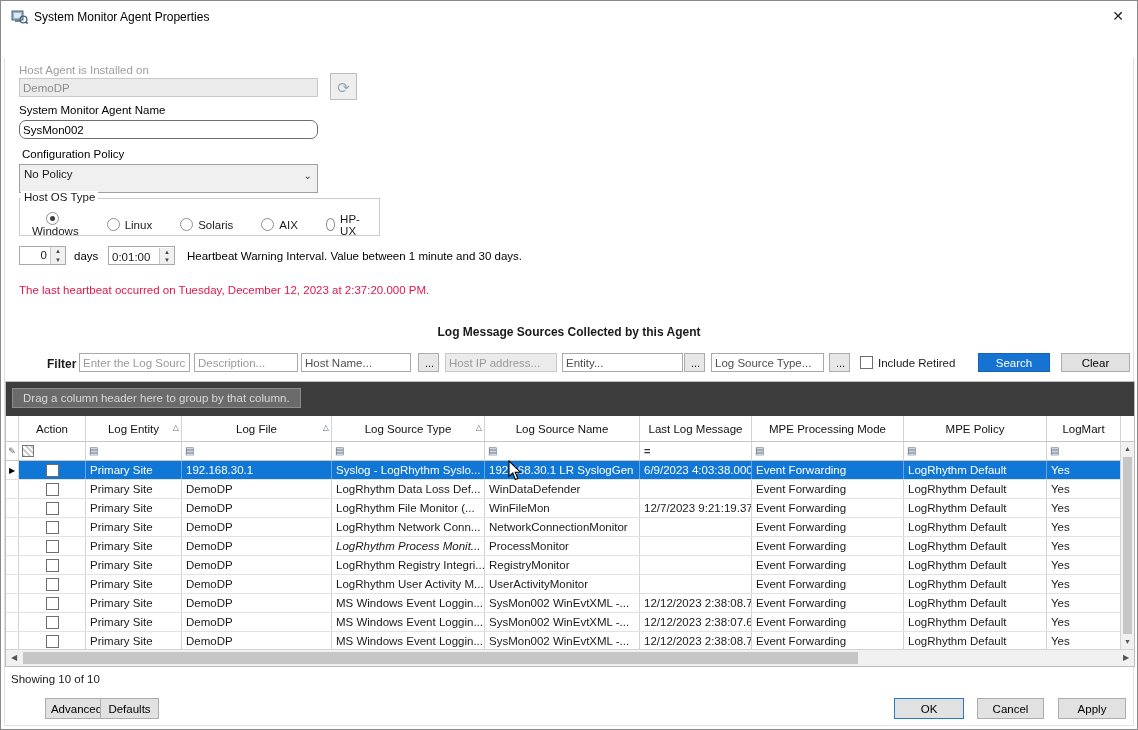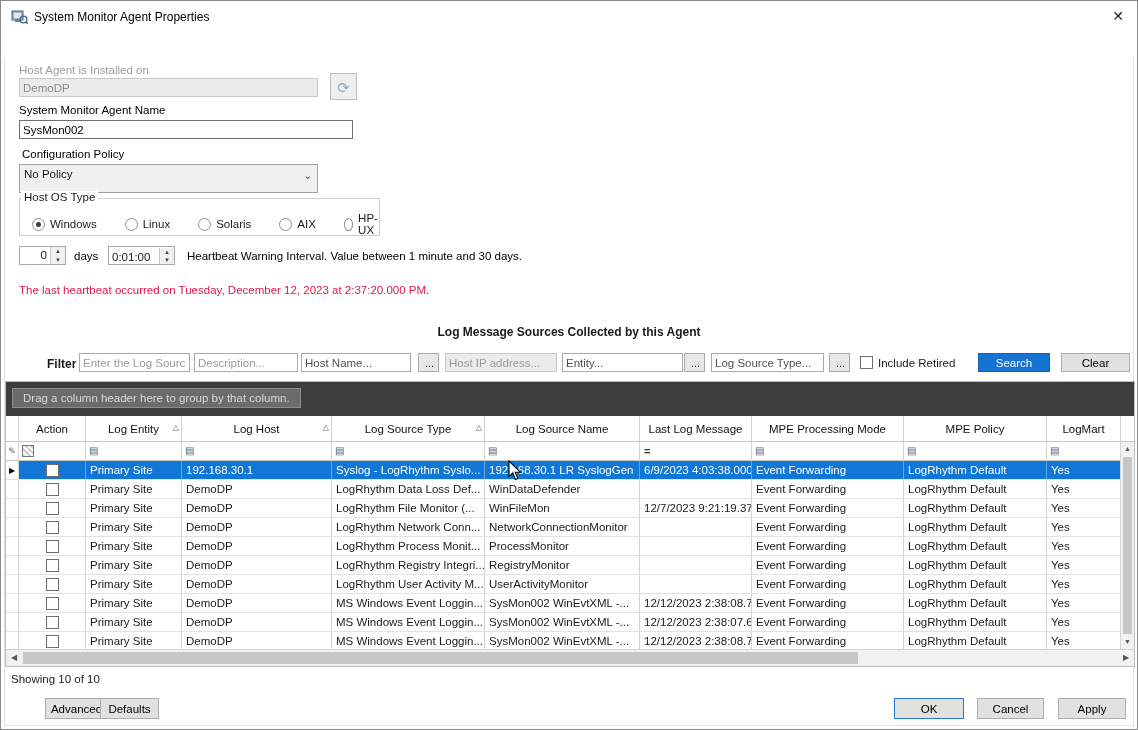--- a/index.html
+++ b/index.html
@@ -94,32 +94,32 @@
     <span class="close-btn">✕</span>
   </div>
 
   <div class="tabpage"></div>
 
   <span class="lbl disabled" style="left:18px;top:63px;">Host Agent is Installed on</span>
   <input class="tb dis" style="left: 18px; top: 77px; width: 299px;" disabled="" value="DemoDP">
   <button class="iconbtn" style="left:329px;top:72px;">⟳</button>
 
   <span class="lbl" style="left:18px;top:103px;">System Monitor Agent Name</span>
-  <input class="tb" style="left: 18px; top: 119px; width: 334px; border-color: rgb(111, 111, 111);" value="SysMon002">
+  <input class="tb" style="left: 18px; top: 119px; width: 299px; border-color: rgb(111, 111, 111); border-radius: 7px;" value="SysMon002">
 
   <span class="lbl" style="left:21px;top:147px;">Configuration Policy</span>
   <div class="combo" style="left:18px;top:163px;width:299px;">
     <span>No Policy</span>
     <span class="chev">⌄</span>
   </div>
 
   <div class="groupbox" style="left:18px;top:197px;width:359px;height:36px;">
     <span class="groupbox-label">Host OS Type</span>
     <div class="radio-row" id="os-options">
-        <span class="radio-item" style="margin-right: 28px;">
+        <span class="radio-item" style="margin-right: 28px; flex-direction: column;">
           <span class="radio checked"></span>
           <span>Windows</span>
         </span>
         <span class="radio-item" style="margin-right: 28px;">
           <span class="radio"></span>
           <span>Linux</span>
         </span>
         <span class="radio-item" style="margin-right: 28px;">
           <span class="radio"></span>
           <span>Solaris</span>
@@ -180,21 +180,21 @@
     <div class="hrow" id="grid-head">
         <div class="sel-h"></div>
         <div class="hcell" style="width: 67px;">
           <span>Action</span>
         </div>
         <div class="hcell" style="width: 96px;">
           <span>Log Entity</span>
           <span class="sort">△</span>
         </div>
         <div class="hcell" style="width: 150px;">
-          <span>Log Host</span>
+          <span>Log File</span>
           <span class="sort">△</span>
         </div>
         <div class="hcell" style="width: 153px;">
           <span>Log Source Type</span>
           <span class="sort">△</span>
         </div>
         <div class="hcell" style="width: 155px;">
           <span>Log Source Name</span>
         </div>
         <div class="hcell" style="width: 112px;">
@@ -299,21 +299,21 @@
           <div class="dcell" style="width: 143px;">LogRhythm Default</div>
           <div class="dcell" style="width: 74px;">Yes</div>
         </div>
         <div class="drow">
           <div class="sel-cell"></div>
           <div class="dcell action" style="width: 67px;">
             <span class="chk"></span>
           </div>
           <div class="dcell" style="width: 96px;">Primary Site</div>
           <div class="dcell" style="width: 150px;">DemoDP</div>
-          <div class="dcell" style="width: 153px;">LogRhythm Process Monit...</div>
+          <div class="dcell" style="width: 153px; font-style: italic;">LogRhythm Process Monit...</div>
           <div class="dcell" style="width: 155px;">ProcessMonitor</div>
           <div class="dcell" style="width: 112px;"></div>
           <div class="dcell" style="width: 152px;">Event Forwarding</div>
           <div class="dcell" style="width: 143px;">LogRhythm Default</div>
           <div class="dcell" style="width: 74px;">Yes</div>
         </div>
         <div class="drow">
           <div class="sel-cell"></div>
           <div class="dcell action" style="width: 67px;">
             <span class="chk"></span>

